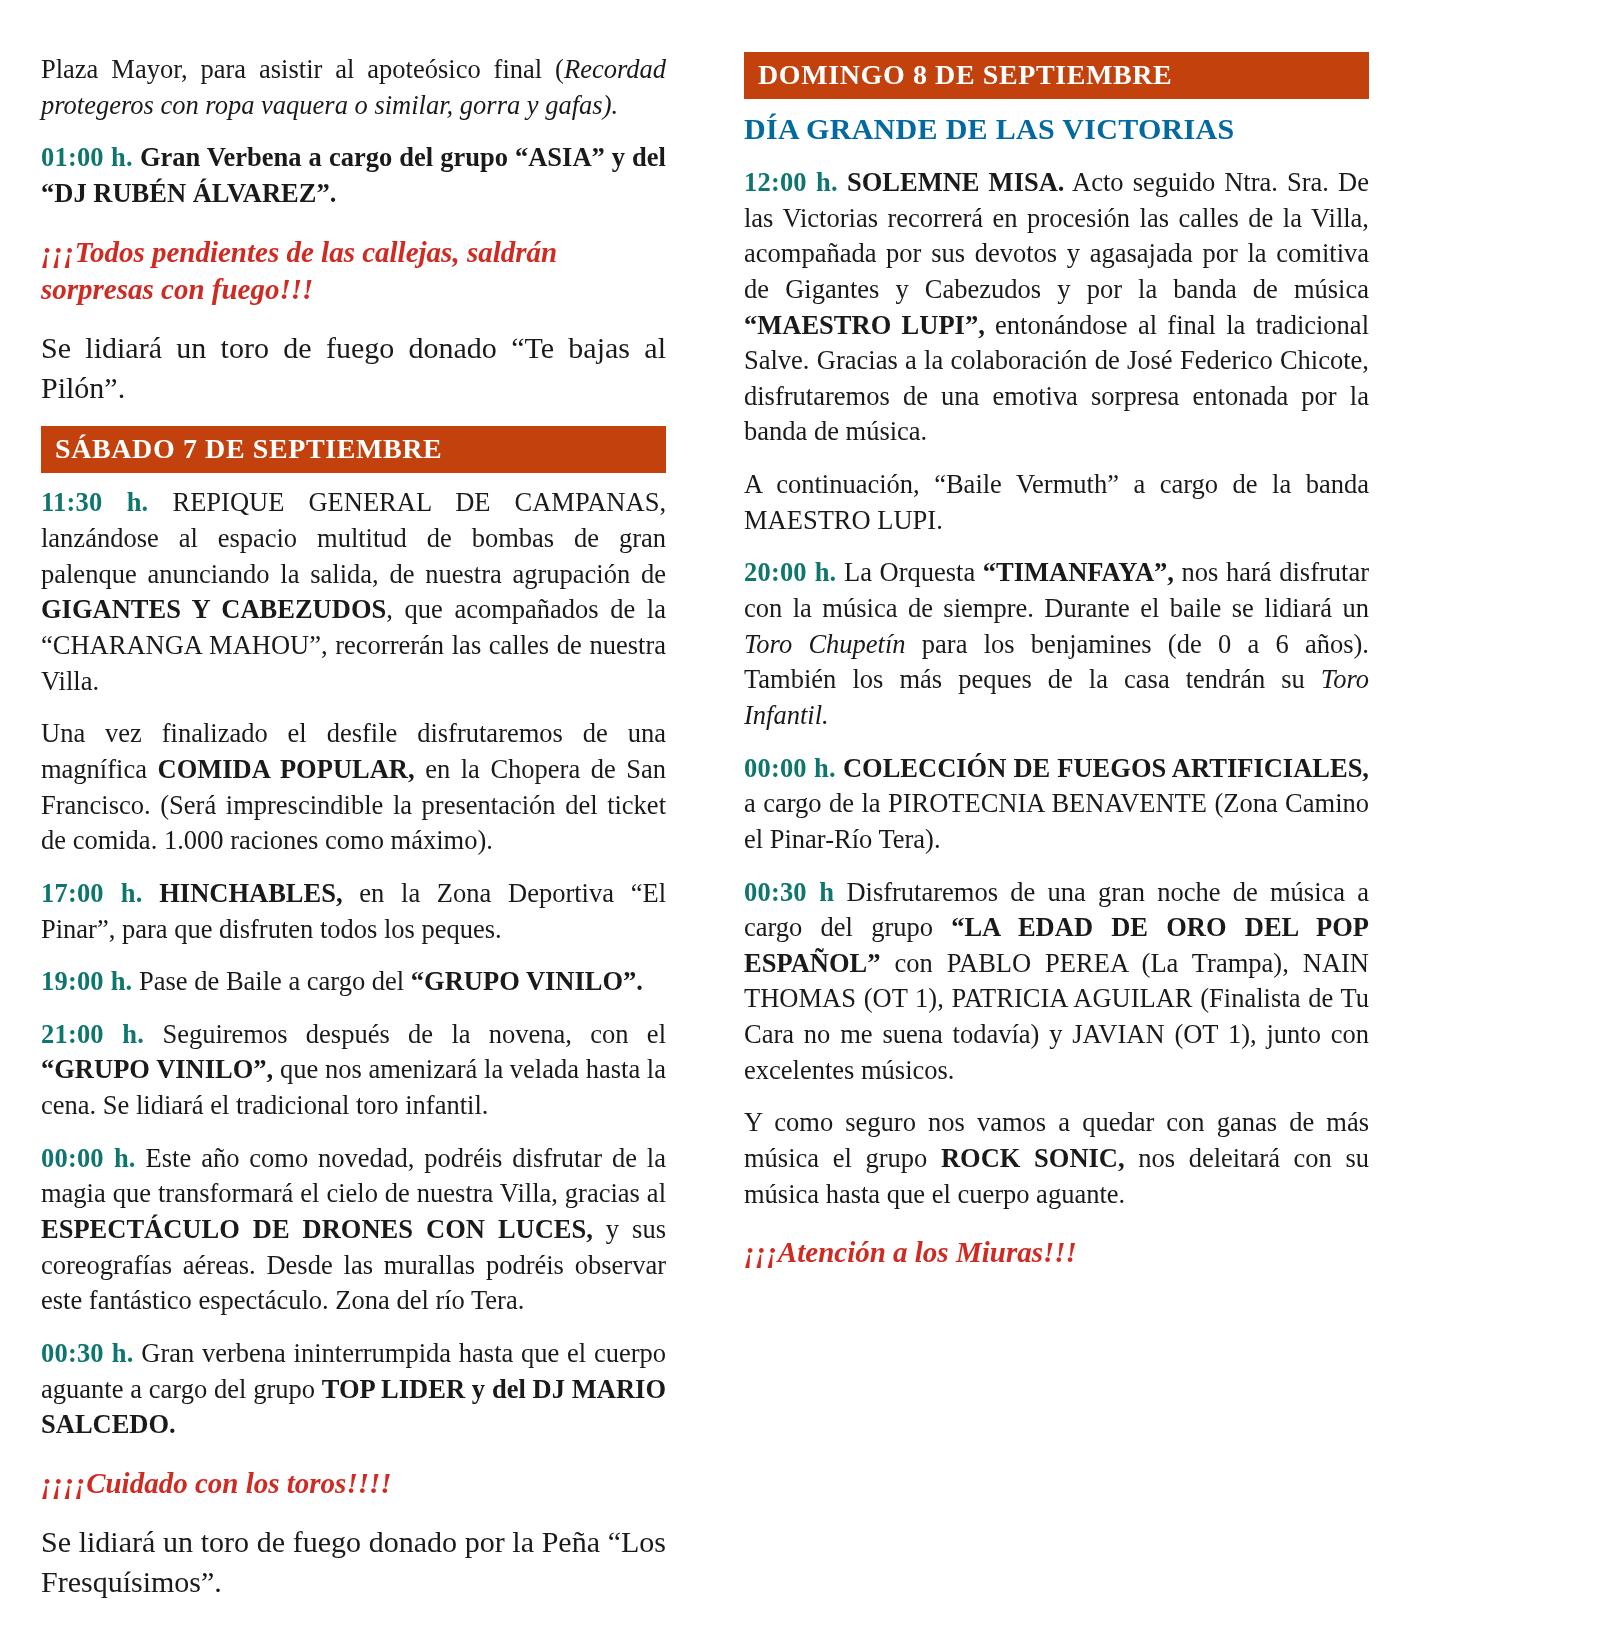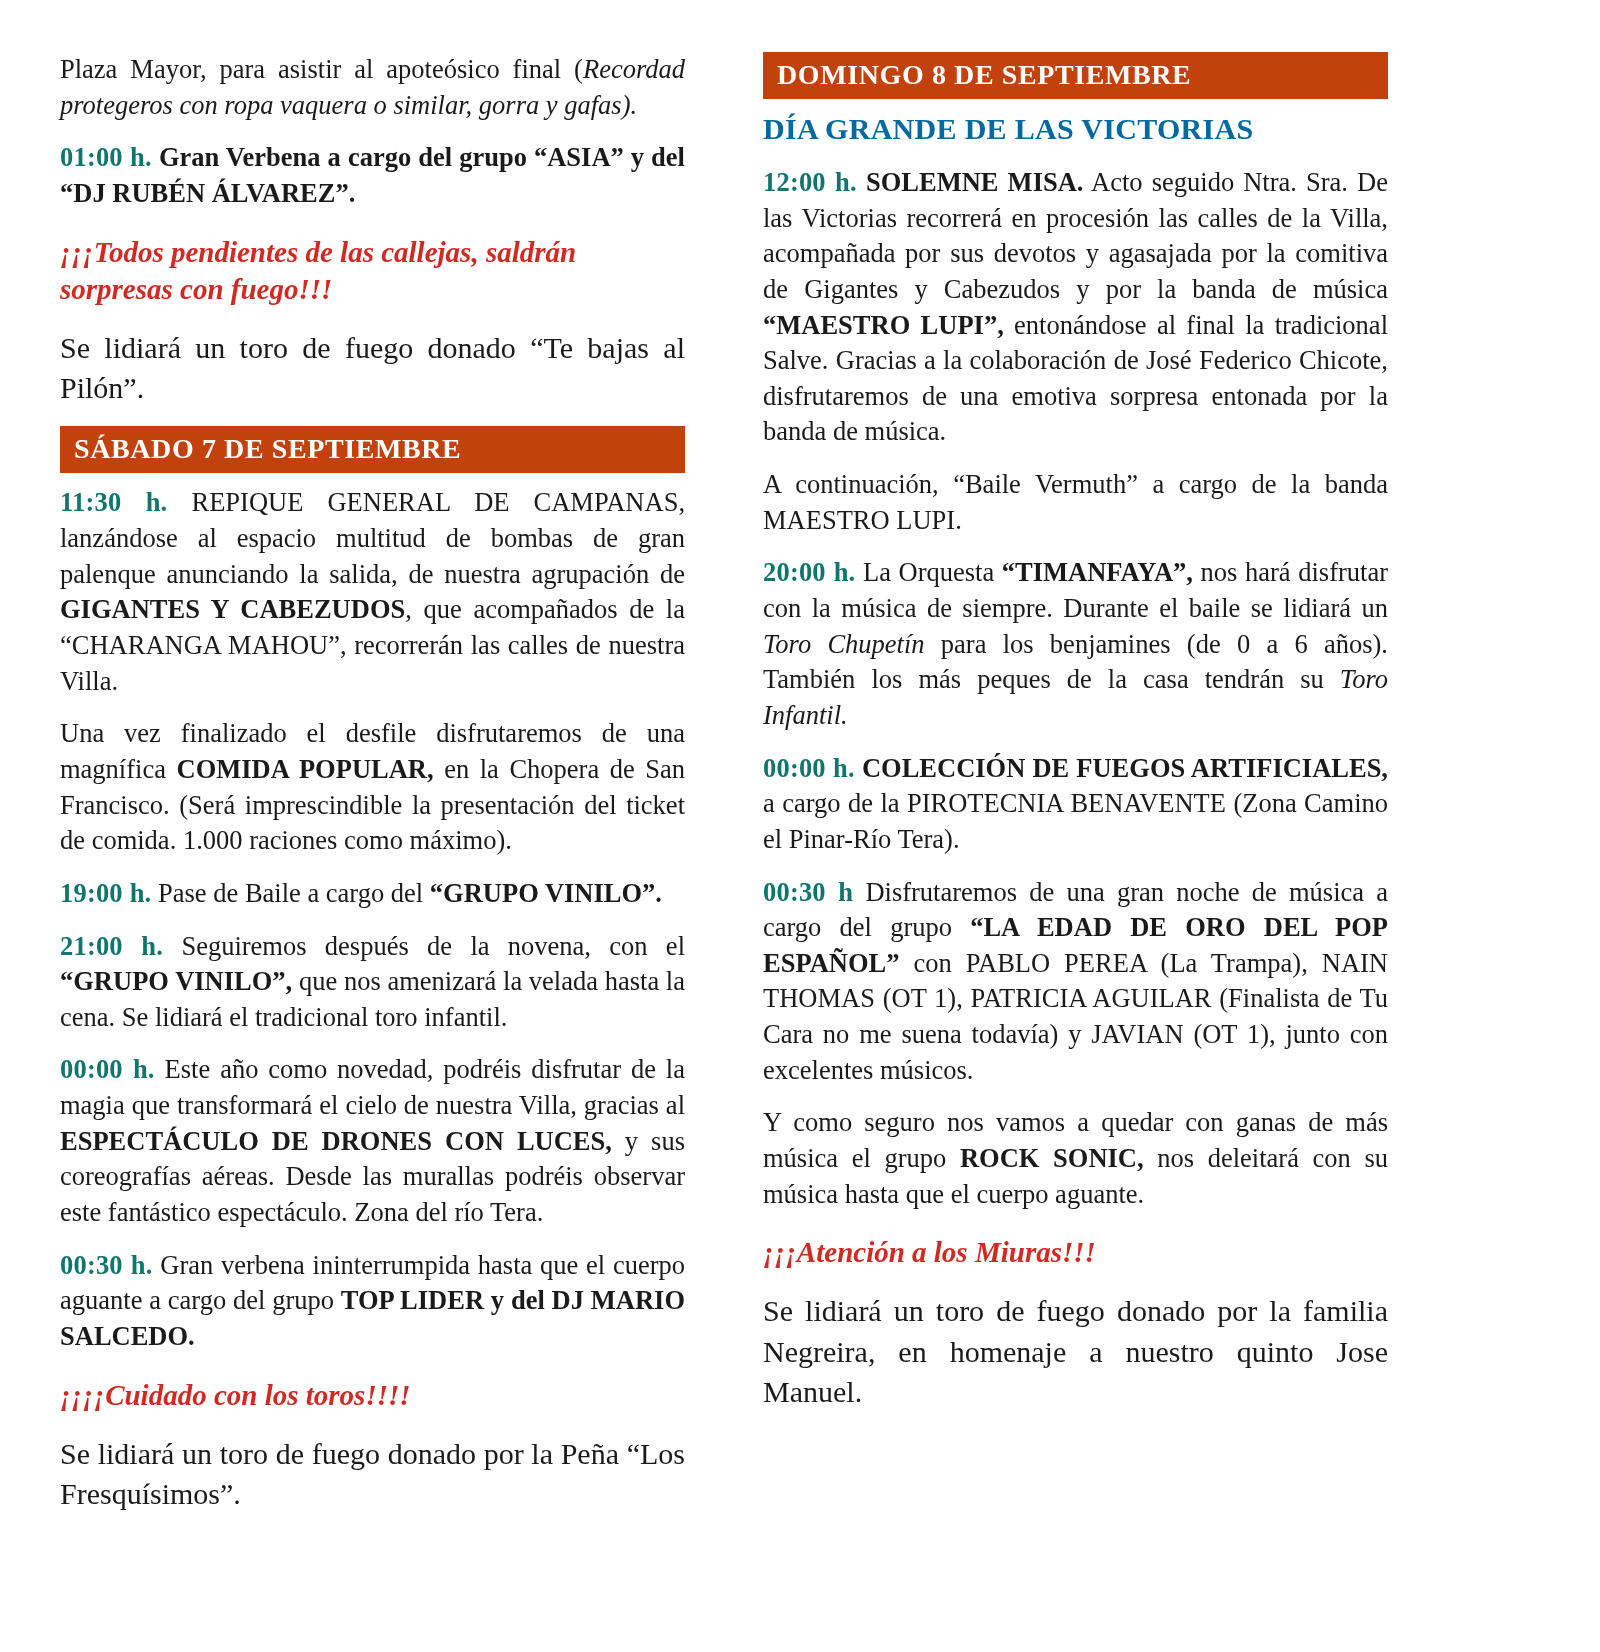--- a/index.html
+++ b/index.html
@@ -19,21 +19,21 @@
     position: absolute;
     left: 0; top: 0;
     width: 1600px;
     height: 1652px;
     padding: 0;
     box-sizing: border-box;
   }
   .columns {
     display: flex;
     gap: 78px;
-    padding: 52px 70px 0 60px;
+    padding: 52px 70px 0 41px;
     box-sizing: border-box;
   }
   .col {
     width: 625px;
     box-sizing: border-box;
   }
   p {
     margin: 0 0 17px 0;
     font-size: 26.5px;
     line-height: 1.345;
@@ -108,20 +108,23 @@
 
       <div class="daybar">SÁBADO 7 DE SEPTIEMBRE</div>
 
       <p>
         <span class="time">11:30 h.</span><span> REPIQUE GENERAL DE CAMPANAS, lanzándose al espacio multitud de bombas de gran palenque anunciando la salida, de nuestra agrupación de <b>GIGANTES Y CABEZUDOS</b>, que acompañados de la “CHARANGA MAHOU”, recorrerán las calles de nuestra Villa.</span>
       </p>
       <p>
         <span class="time"></span><span>Una vez finalizado el desfile disfrutaremos de una magnífica <b>COMIDA POPULAR,</b> en la Chopera de San Francisco. (Será imprescindible la presentación del ticket de comida. 1.000 raciones como máximo).</span>
       </p>
       <p>
+        <span class="time">17:00 h.</span><span> <b>HINCHABLES,</b> en la Zona Deportiva “El Pinar”, para que disfruten todos los peques.</span>
+      </p>
+      <p>
         <span class="time">19:00 h.</span><span> Pase de Baile a cargo del <b>“GRUPO VINILO”.</b></span>
       </p>
       <p>
         <span class="time">21:00 h.</span><span> Seguiremos después de la novena, con el <b>“GRUPO VINILO”,</b> que nos amenizará la velada hasta la cena. Se lidiará el tradicional toro infantil.</span>
       </p>
       <p>
         <span class="time">00:00 h.</span><span> Este año como novedad, podréis disfrutar de la magia que transformará el cielo de nuestra Villa, gracias al <b>ESPECTÁCULO DE DRONES CON LUCES,</b> y sus coreografías aéreas. Desde las murallas podréis observar este fantástico espectáculo. Zona del río Tera.</span>
       </p>
       <p>
         <span class="time">00:30 h.</span><span> Gran verbena ininterrumpida hasta que el cuerpo aguante a cargo del grupo <b>TOP LIDER y del DJ MARIO SALCEDO.</b></span>
@@ -153,18 +156,17 @@
       </p>
       <p>
         <span class="time">00:30 h</span><span> Disfrutaremos de una gran noche de música a cargo del grupo <b>“LA EDAD DE ORO DEL POP ESPAÑOL”</b> con PABLO PEREA (La Trampa), NAIN THOMAS (OT 1), PATRICIA AGUILAR (Finalista de Tu Cara no me suena todavía) y JAVIAN (OT 1), junto con excelentes músicos.</span>
       </p>
       <p>
         <span class="time"></span><span>Y como seguro nos vamos a quedar con ganas de más música el grupo <b>ROCK SONIC,</b> nos deleitará con su música hasta que el cuerpo aguante.</span>
       </p>
 
       <p class="exclaim">¡¡¡Atención a los Miuras!!!</p>
 
-      <p class="note">Se lidiará un toro de fuego donado por la familia Negreira, en homenaje a nuestro quinto Jose Manuel.</p>
 
     </div>
 
   </div>
 </div>
 
 </body></html>

